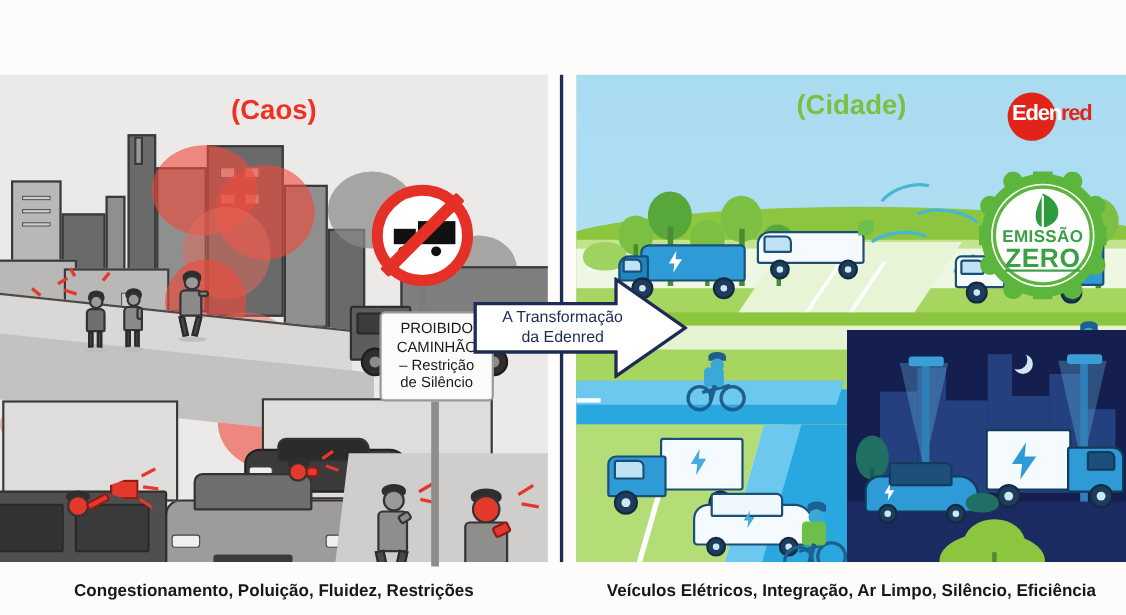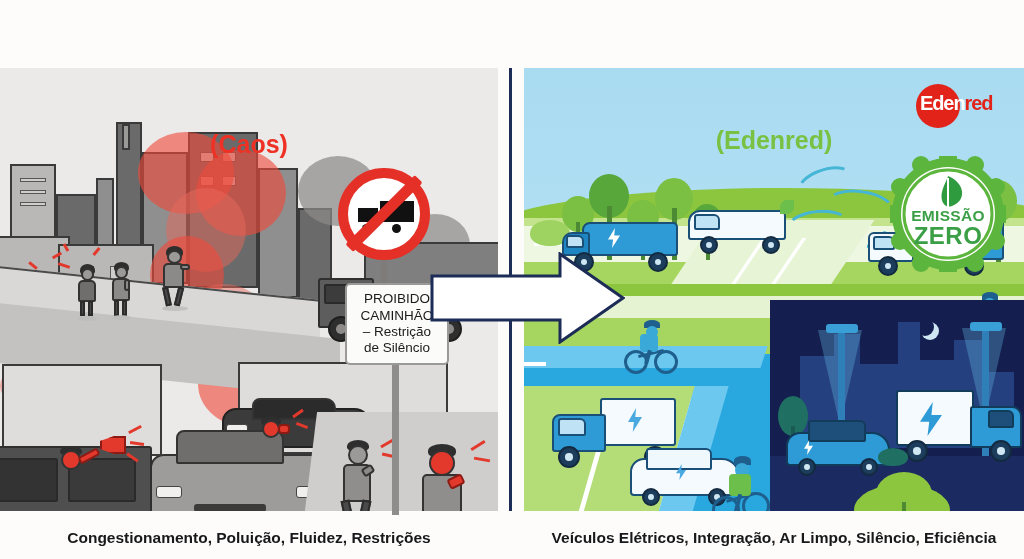--- a/index.html
+++ b/index.html
@@ -30,21 +30,21 @@
   }
 
   
   .panel-head {
     position:absolute; width:100%; text-align:center; z-index:30;
     line-height:1.12; font-weight:bold; pointer-events:none;
   }
   .panel-left .panel-head  { top:18px; }
   .panel-right .panel-head { top:14px; }
   .h-line1 { font-size:27px; }
-  .h-line2 { font-size:25px;margin-top:44px; }
+  .h-line2 { font-size:25px; }
   .gray  { color:#6d6d6d; }
   .redx  { color:#ee3124; }
   .tealx { color:#1a7fa8; }
   .greenx{ color:#7ac143; }
 
   
   .edenred {
     position:absolute; right:14px; top:16px; width:120px; height:46px; z-index:40;
   }
   .ed-circle {
@@ -175,21 +175,21 @@
   .cy-body { position:absolute; border-radius:4px; }
   .cy-leg { position:absolute; background:#1e5f8e; }
 
   
   .badge { position:absolute; right:18px; top:88px; width:116px; height:116px; z-index:35; }
   .badge-text {
     position:absolute; left:0; right:0; top:52px; text-align:center;
     color:#3a9f45; font-weight:bold; line-height:1.0;
   }
   .bt1 { font-size:15.5px; letter-spacing:.3px; }
-  .bt2 { font-size:24px; letter-spacing:.5px; }
+  .bt2 { font-size:24px; letter-spacing:.5px;text-decoration:underline; }
 
   
   .night {
     position:absolute; left:246px; top:232px; width:254px; height:211px;
     background:#141f4f; overflow:hidden;
   }
   .night-sil { position:absolute; background:#24407e; }
   .moon { position:absolute; width:18px;height:18px; border-radius:50%;
           box-shadow:5px 4px 0 0 #cfe6f3; background:transparent; }
   .lamp-pole { position:absolute; background:#2f7fb8; }
@@ -637,21 +637,21 @@
       </div>
       <div class="bush" style="left:108px;top:148px;width:30px;height:18px;background:#1f6f62;"></div>
     </div>
     <div class="bush" style="left:330px;top:416px;width:96px;height:52px;background:#8cc63f;"></div>
     <div class="tree" style="left:352px;top:404px;width:56px;height:64px;">
       <div class="crown" style="left:0;top:0;width:56px;height:44px;background:#8cc63f;"></div>
       <div class="trunk" style="left:26px;top:30px;width:4px;height:34px;"></div>
     </div>
 
     <div class="panel-head">
-      <div class="h-line2 greenx">(Edenred)</div>
+      <div class="h-line2 greenx">(Cidade)</div>
     </div>
 
     <div class="edenred">
       <div class="ed-circle"></div>
       <div class="ed-word">
         <span class="ed-w">Eden</span><span class="ed-r">red</span>
       </div>
     </div>
 
     <div class="badge">
@@ -685,17 +685,21 @@
     </div>
   </div>
 
   <div class="divider"></div>
 
   <div class="arrow-wrap">
     <svg viewBox="0 0 195 92" width="195" height="92">
       <polygon points="2,24 130,24 130,2 193,46 130,90 130,68 2,68" fill="#ffffff" stroke="#1c2c57" stroke-width="3" stroke-linejoin="miter"></polygon>
     </svg>
   </div>
+  <div class="arrow-label">
+    <div>A Transformação</div>
+    <div>da Edenred</div>
+  </div>
 
   <div class="caption caption-left">Congestionamento, Poluição, Fluidez, Restrições</div>
   <div class="caption caption-right">Veículos Elétricos, Integração, Ar Limpo, Silêncio, Eficiência</div>
 
 </div>
 
 </body></html>

